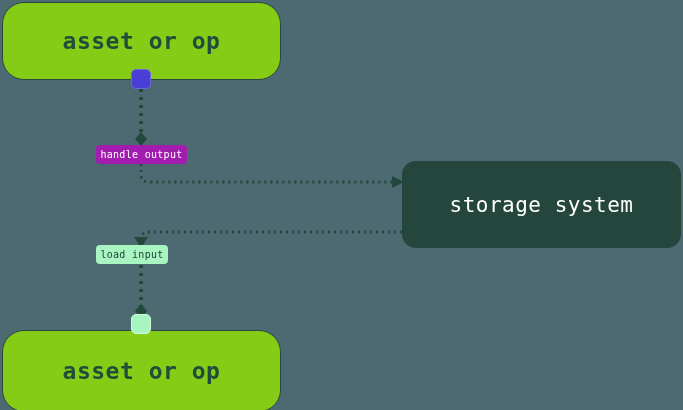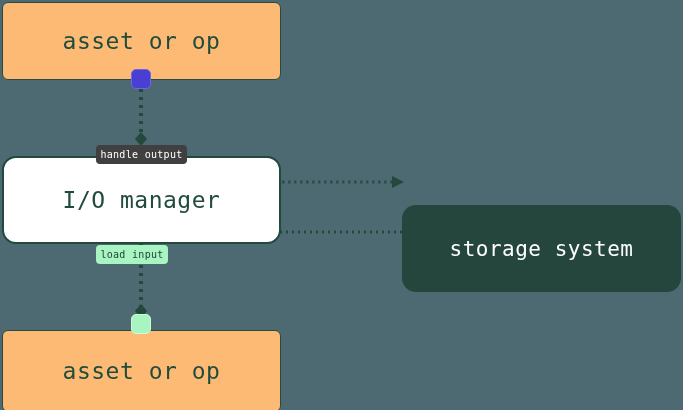--- a/index.html
+++ b/index.html
@@ -28,23 +28,24 @@
     text-align: center;
   }
   .node-label {
     font-family: "DejaVu Sans Mono", "Liberation Mono", monospace;
     letter-spacing: 0.5px;
     white-space: nowrap;
   }
 
   
   .asset-box {
-    background: #fdba74;
-    border-radius: 6px;
+    background: #84cc16;
+    border-radius: 22px;
     border: 1px solid #2a4a3e;
+    font-weight: bold;
   }
   .asset-box .node-label {
     font-size: 23px;
     color: #214c3c;
   }
   #asset-top {
     left: 2px;
     top: 2px;
     width: 279px;
     height: 78px;
@@ -72,21 +73,20 @@
   }
 
   
   #storage-system {
     left: 402px;
     top: 161px;
     width: 279px;
     height: 87px;
     background: #24463c;
     border-radius: 14px;
-    margin-top: 44px;
   }
   #storage-system .node-label {
     font-size: 21px;
     color: #ffffff;
   }
 
   
   .handle {
     position: absolute;
     width: 20px;
@@ -118,21 +118,21 @@
     font-size: 10px;
     letter-spacing: 0.3px;
     white-space: nowrap;
     border-radius: 4px;
     height: 19px;
   }
   #label-handle-output {
     left: 96px;
     top: 145px;
     width: 91px;
-    background: #404040;
+    background: #a21caf;
     color: #ffffff;
   }
   #label-load-input {
     left: 96px;
     top: 245px;
     width: 72px;
     background: #a8f5c2;
     color: #1d3f33;
   }
 
@@ -171,23 +171,20 @@
     <g>
       <line x1="141" y1="265" x2="141" y2="310" stroke="#22493c" stroke-width="4" stroke-dasharray="3 5" stroke-linecap="butt"></line>
       <polygon points="141,304 147,311 141,318 135,311" fill="#22493c"></polygon>
     </g>
   </svg>
 
   <div class="node asset-box" id="asset-top">
     <span class="node-label">asset or op</span>
   </div>
 
-  <div class="node" id="io-manager">
-    <span class="node-label">I/O manager</span>
-  </div>
 
   <div class="node" id="storage-system">
     <span class="node-label">storage system</span>
   </div>
 
   <div class="node asset-box" id="asset-bottom">
     <span class="node-label">asset or op</span>
   </div>
 
   <div class="handle" id="handle-output-port"></div>

